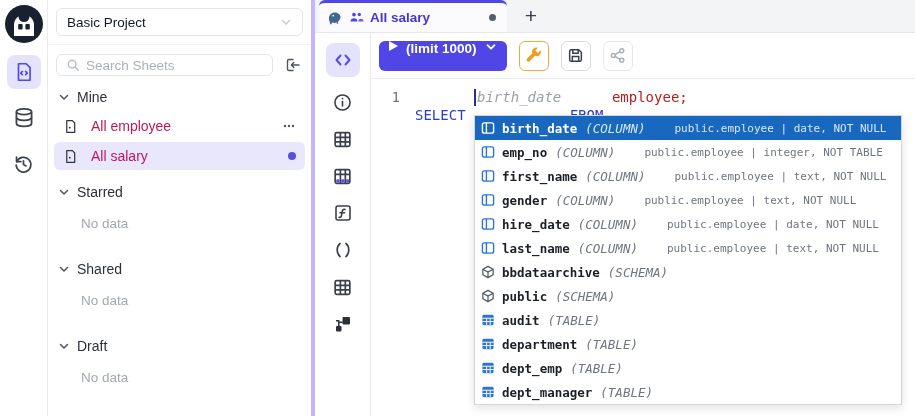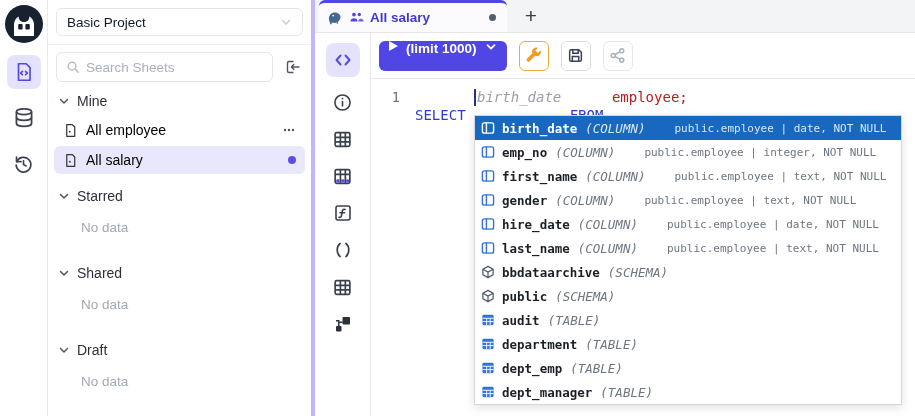--- a/index.html
+++ b/index.html
@@ -16,32 +16,32 @@
   .rail-btn.active { background:#e5e2fb; color:#5248e5; }
 
   
   .sidebar { width:267px; flex:none; border-right:4px solid #c4b5fd; display:flex;
     flex-direction:column; background:#fff; }
   .project-row { padding:8px; border-bottom:1px solid #eef0f2; }
   .project-select { height:28px; border:1px solid #e3e5e9; border-radius:6px; display:flex;
     align-items:center; justify-content:space-between; padding:0 10px; font-size:13.5px;
     color:#111827; cursor:pointer; background:#fff; }
   .search-row { padding:7px 8px 4px; display:flex; align-items:center; gap:7px; }
-  .search-box { flex:1; height:30px; border:1px solid #e3e5e9; border-radius:6px; display:flex;
+  .search-box { flex:1; height:22px; border:1px solid #e3e5e9; border-radius:6px; display:flex;
     align-items:center; gap:6px; padding:4px 9px; background:#fff; }
   .search-box input { border:none; outline:none; flex:1; font-size:13.5px; min-width:0;
     font-family:"Liberation Sans",sans-serif; color:#374151; }
   .search-box input::placeholder { color:#aab0ba; }
   .import-btn { width:26px; height:26px; display:flex; align-items:center; justify-content:center;
     color:#4b5563; cursor:pointer; }
   .tree { padding:2px 6px 0; overflow:hidden; }
   .tree-header { display:flex; align-items:center; gap:7px; height:26px; padding:0 4px;
     font-size:14px; color:#2c3038; cursor:pointer; }
-  .tree-item { height:28px; display:flex; align-items:center; gap:8px; padding:0 9px;
-    margin:2px 0; border-radius:6px; font-size:14px; color:#000000; cursor:pointer; }
+  .tree-item { height:28px; display:flex; align-items:center; gap:13px; padding:0 9px;
+    margin:2px 0; border-radius:6px; font-size:14px; color:#be185d; cursor:pointer; }
   .tree-item.selected { background:#e9e7fc; }
   .item-dot { width:8px; height:8px; border-radius:50%; background:#5a4fe0; margin-left:auto; }
   .more-btn { margin-left:auto; color:#4b5563; display:flex; cursor:pointer; }
   .section { margin-top:9px; }
   .no-data { color:#a3a8b2; font-size:13.5px; padding:11px 0 16px 27px; }
 
   
   .main { flex:1; display:flex; flex-direction:column; min-width:0; }
   .tabstrip { height:33px; flex:none; background:#f3f4f6; border-bottom:1px solid #e5e7eb;
     display:flex; align-items:stretch; padding-left:4px; }
@@ -421,21 +421,21 @@
           </div>
           <div class="ac-row">
             <span class="ic-col">
                 <svg width="14" height="14" viewBox="0 0 15 15" fill="none" stroke="currentColor" stroke-width="1.5">
                   <rect x="1.5" y="2" width="12" height="11" rx="2"></rect>
                   <path d="M5.8 2v11"></path>
                 </svg>
               </span>
             <span class="ac-name">emp_no</span>
             <span class="ac-kind">(COLUMN)</span>
-            <span class="ac-detail">public.employee | integer, NOT NULL</span>
+            <span class="ac-detail">public.employee | integer, NOT TABLE</span>
           </div>
           <div class="ac-row">
             <span class="ic-col">
                 <svg width="14" height="14" viewBox="0 0 15 15" fill="none" stroke="currentColor" stroke-width="1.5">
                   <rect x="1.5" y="2" width="12" height="11" rx="2"></rect>
                   <path d="M5.8 2v11"></path>
                 </svg>
               </span>
             <span class="ac-name">first_name</span>
             <span class="ac-kind">(COLUMN)</span>

